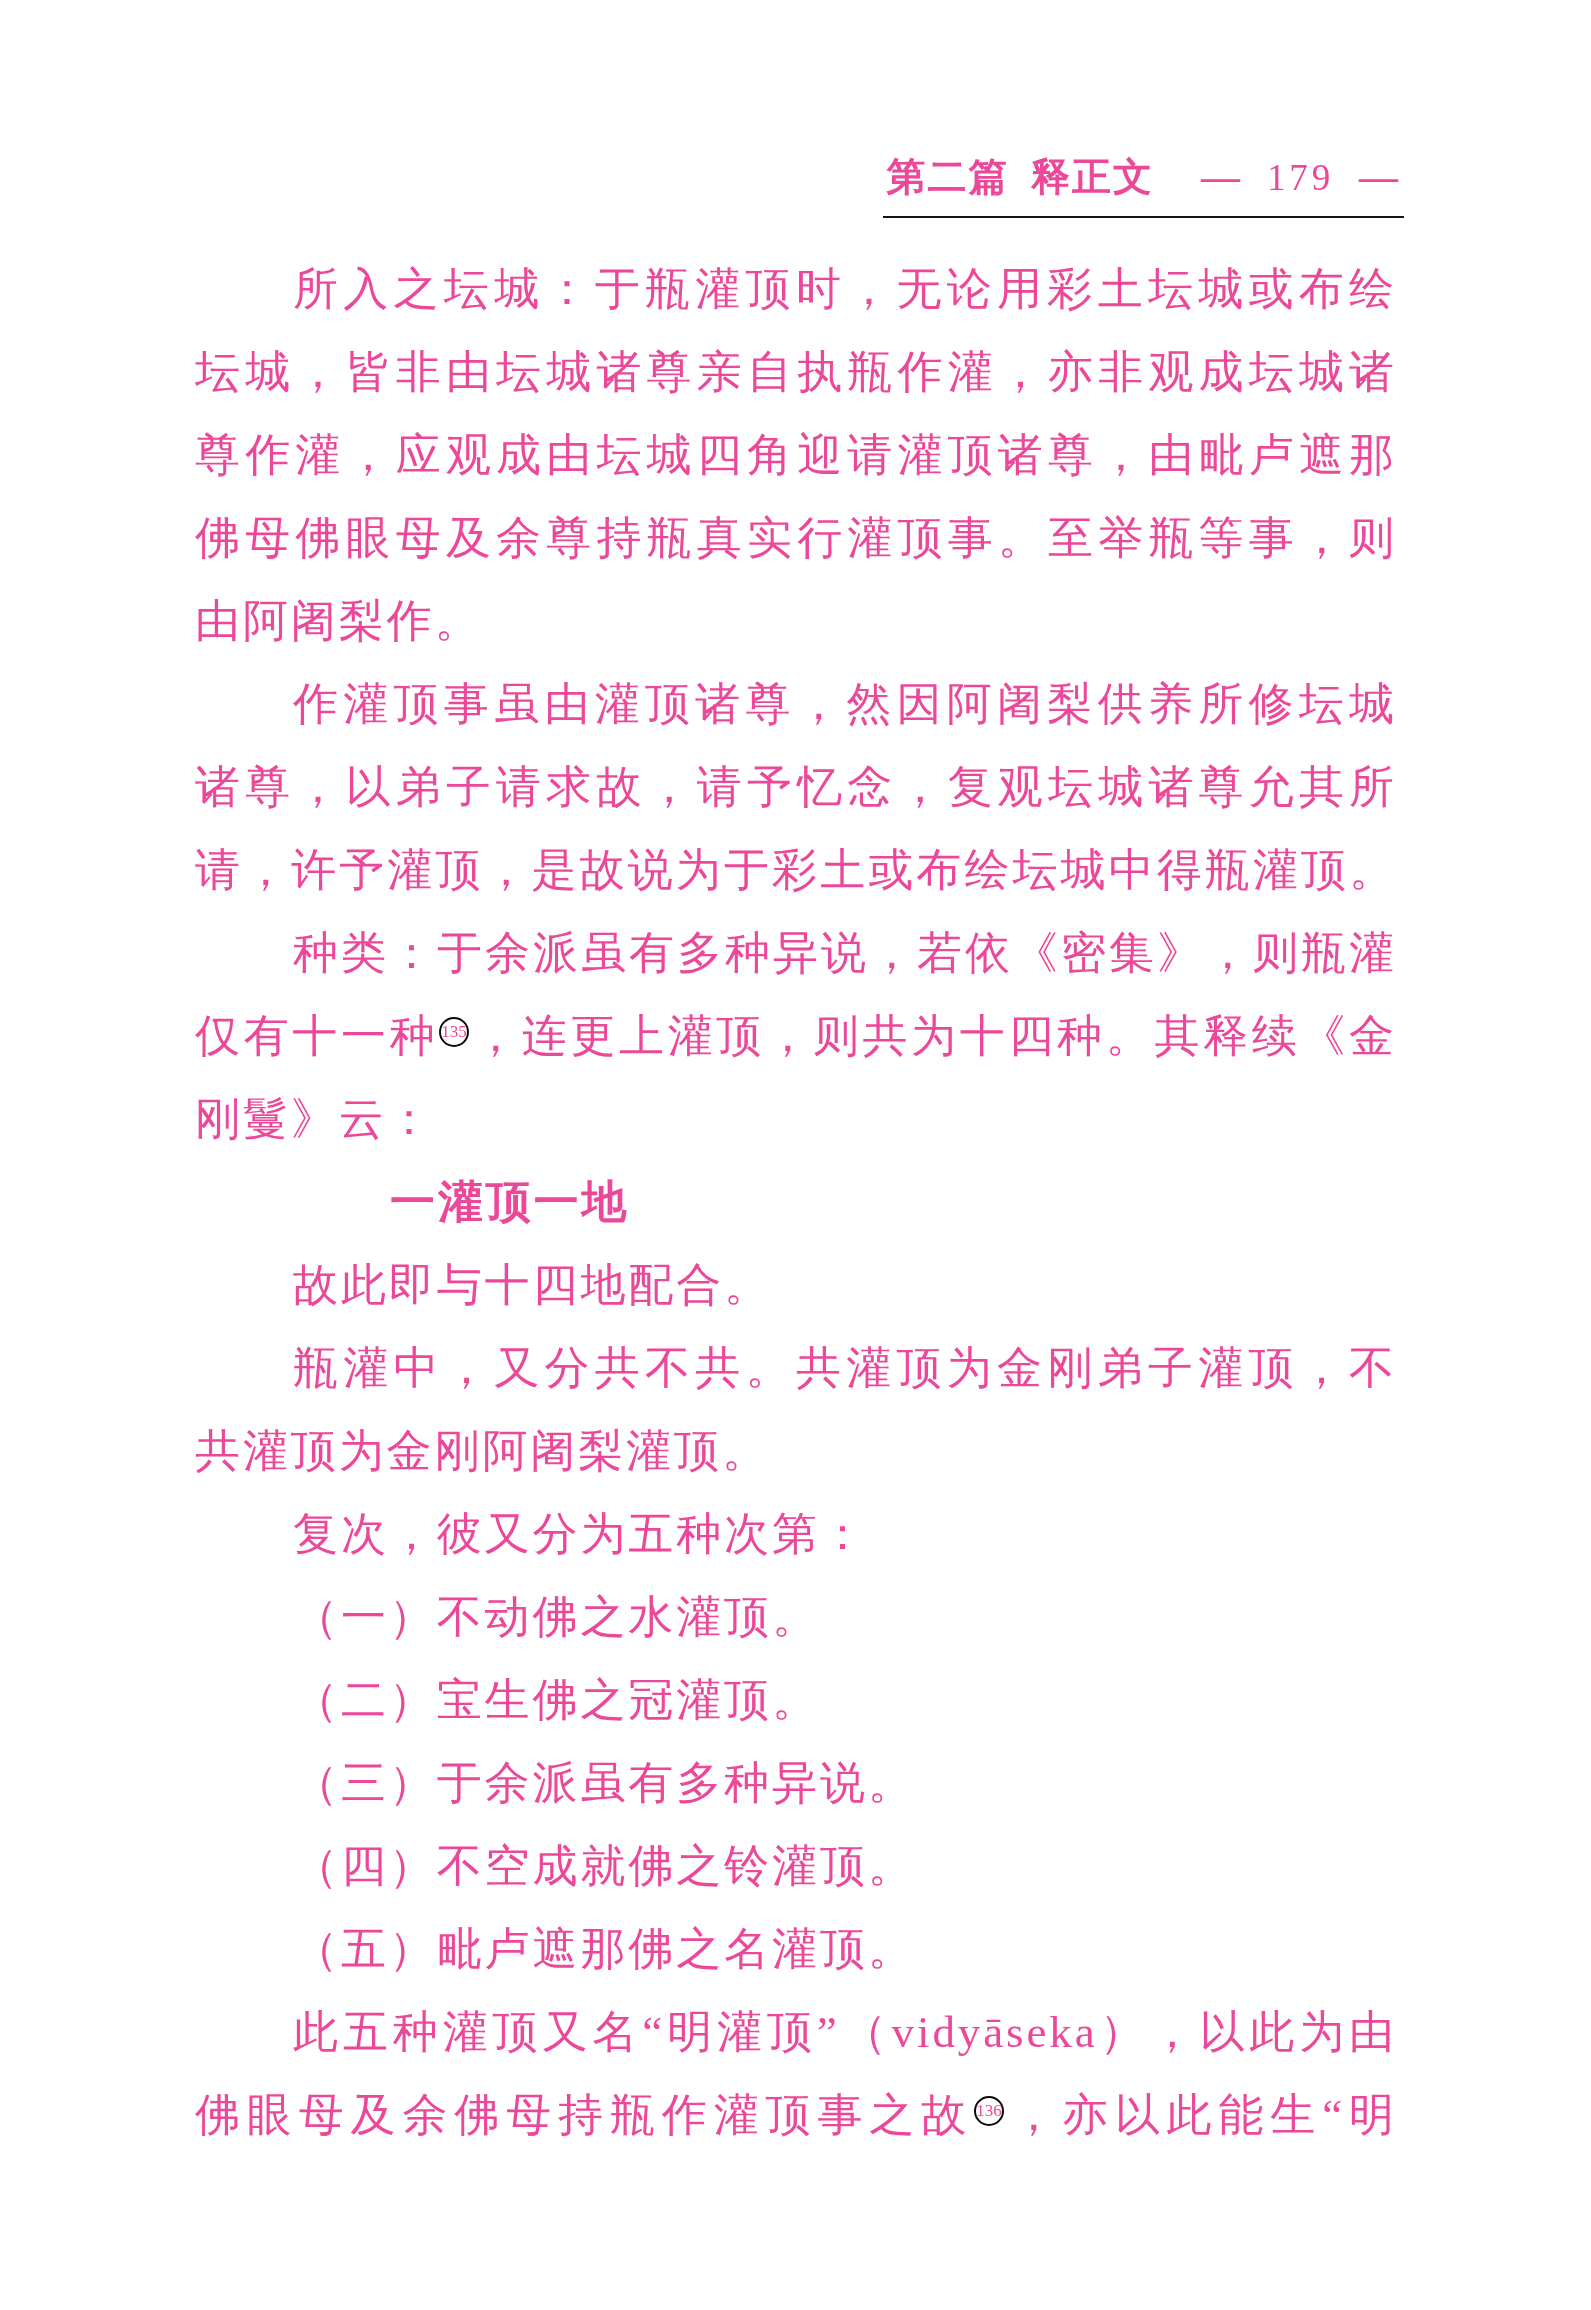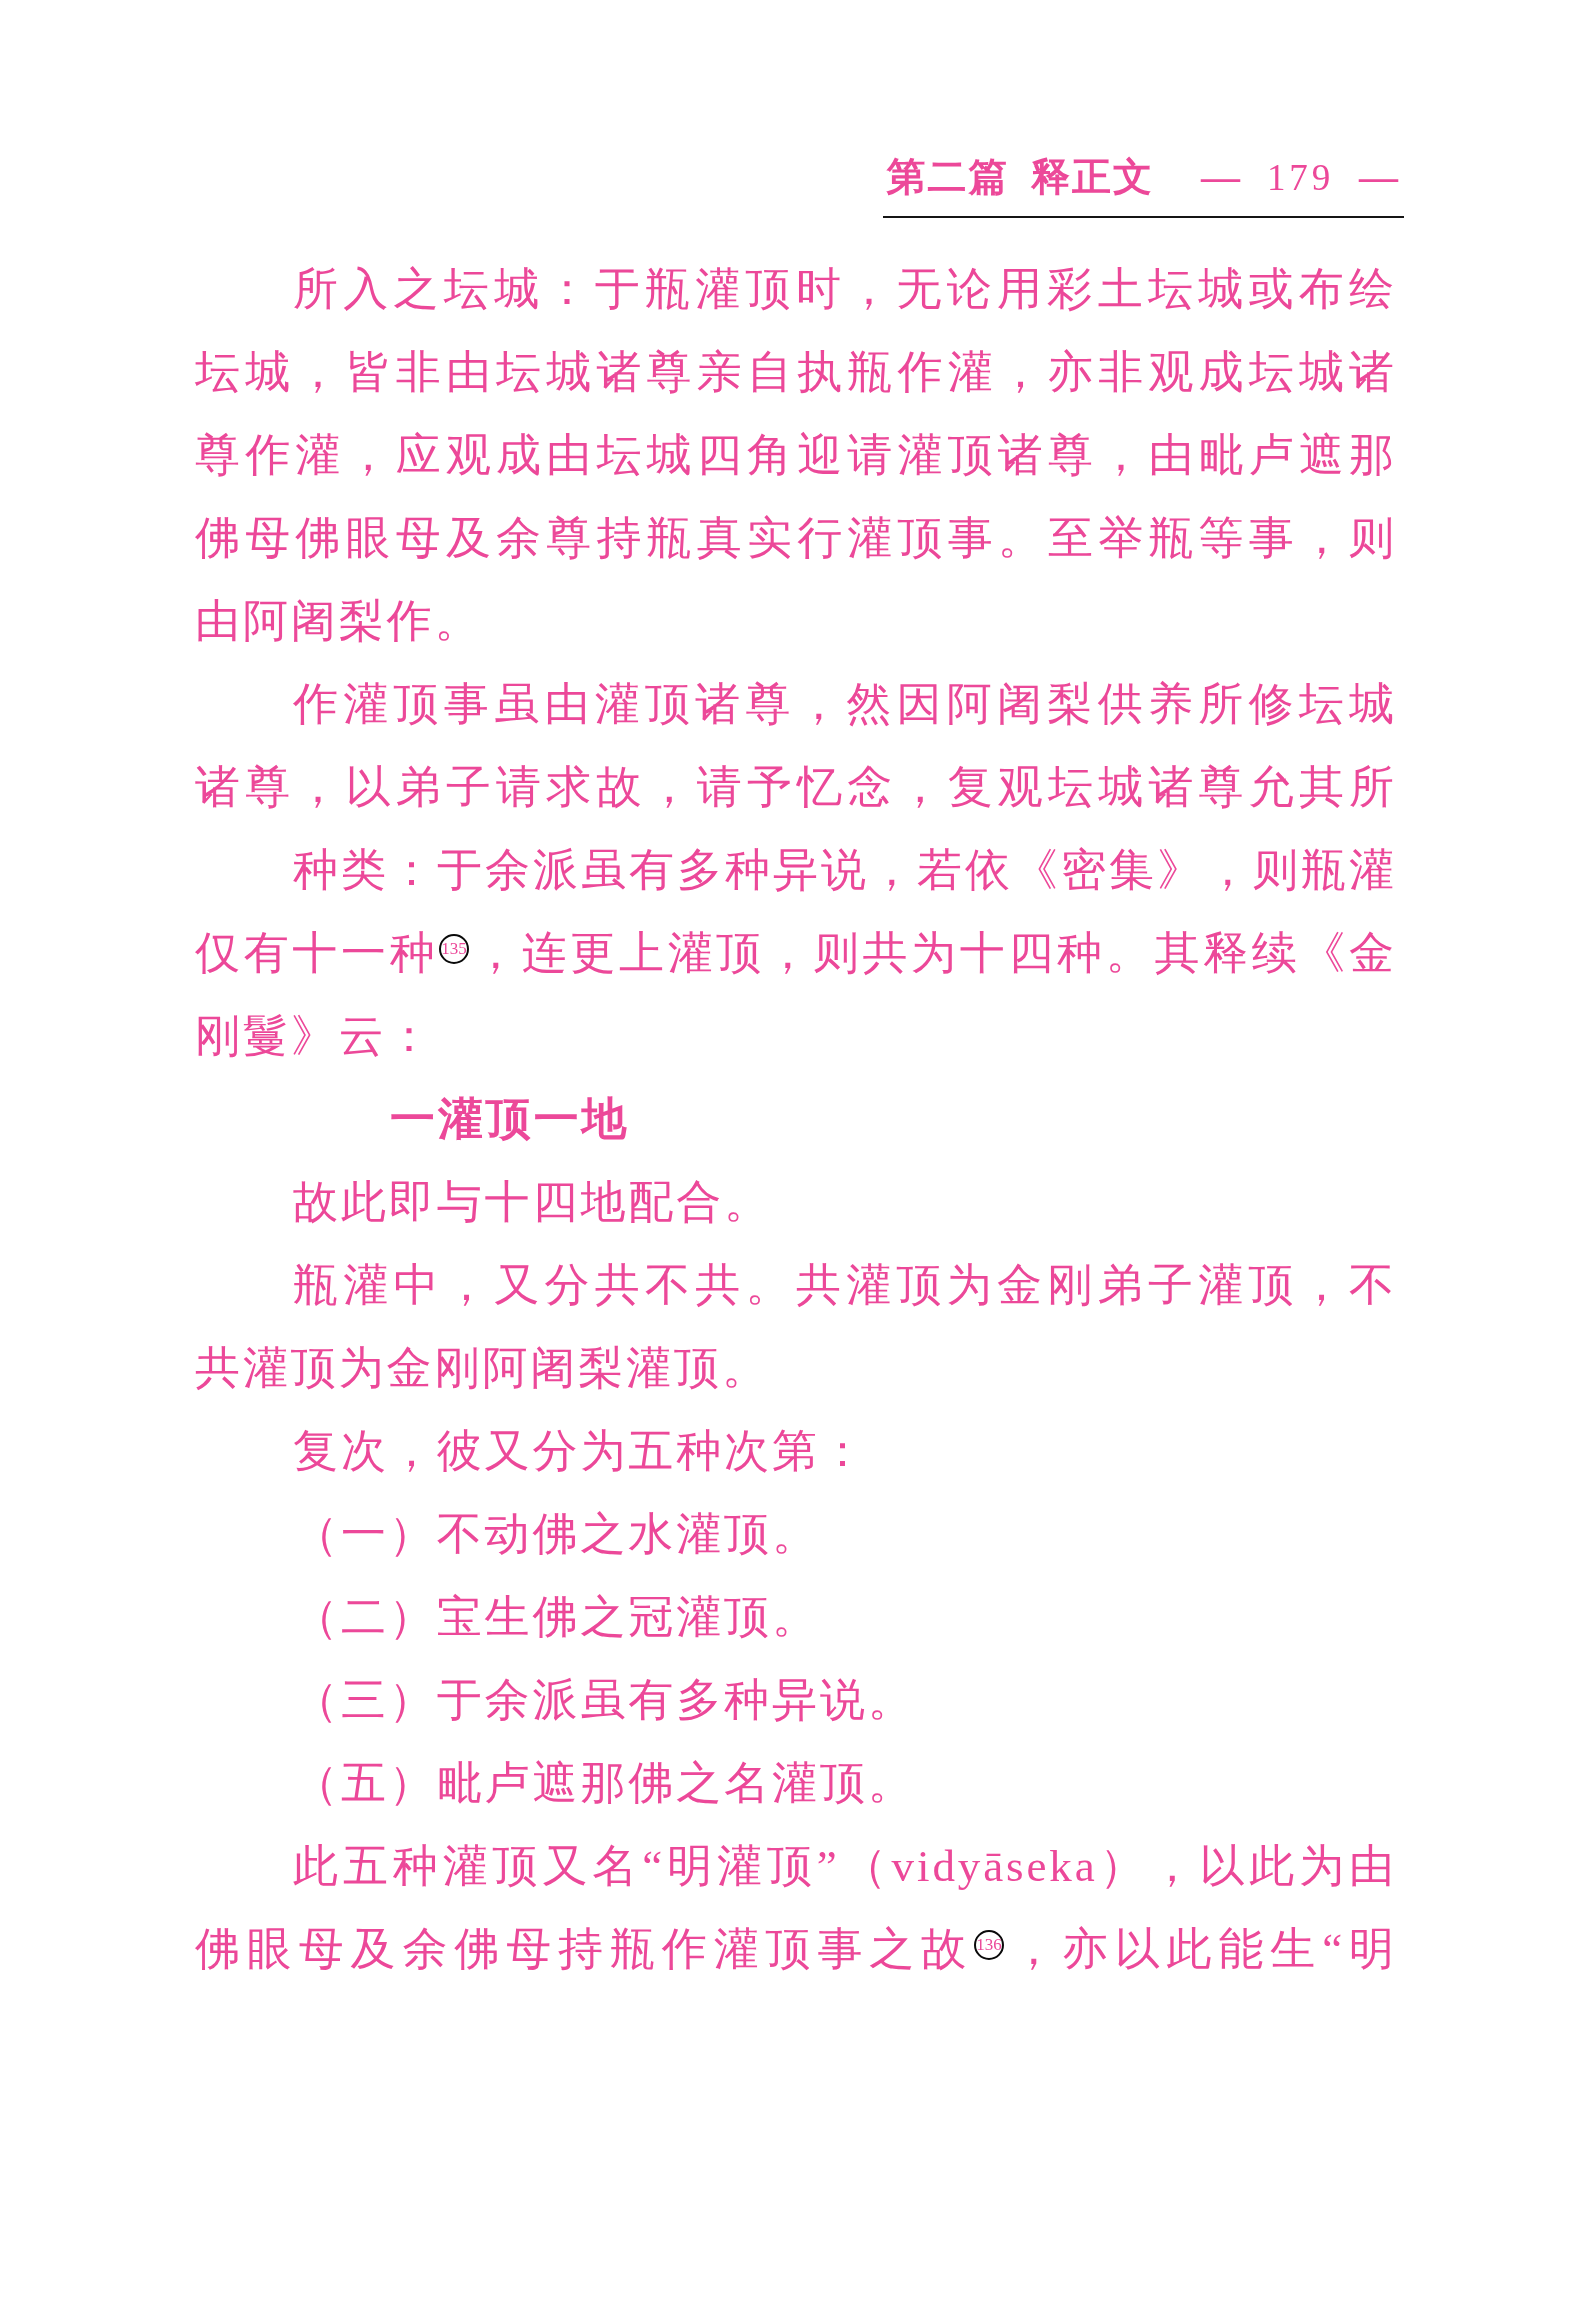--- a/index.html
+++ b/index.html
@@ -93,30 +93,32 @@
   </div>
 
   <div class="body-text">
       <div class="line justify" style="padding-left: 98px;"><span>所入之坛城：于瓶灌顶时，无论用彩土坛城或布绘</span></div>
       <div class="line justify"><span>坛城，皆非由坛城诸尊亲自执瓶作灌，亦非观成坛城诸</span></div>
       <div class="line justify"><span>尊作灌，应观成由坛城四角迎请灌顶诸尊，由毗卢遮那</span></div>
       <div class="line justify"><span>佛母佛眼母及余尊持瓶真实行灌顶事。至举瓶等事，则</span></div>
       <div class="line"><span>由阿阇梨作。</span></div>
       <div class="line justify" style="padding-left: 98px;"><span>作灌顶事虽由灌顶诸尊，然因阿阇梨供养所修坛城</span></div>
       <div class="line justify"><span>诸尊，以弟子请求故，请予忆念，复观坛城诸尊允其所</span></div>
+      <div class="line justify"><span>请，许予灌顶，是故说为于彩土或布绘坛城中得瓶灌顶。</span></div>
       <div class="line justify" style="padding-left: 98px;"><span>种类：于余派虽有多种异说，若依《密集》，则瓶灌</span></div>
       <div class="line justify"><span>仅有十一种</span><span class="fn-marker">135</span><span>，连更上灌顶，则共为十四种。其释续《金</span></div>
       <div class="line"><span>刚鬘》云：</span></div>
       <div class="line bold" style="padding-left: 195px;"><span>一灌顶一地</span></div>
       <div class="line" style="padding-left: 98px;"><span>故此即与十四地配合。</span></div>
       <div class="line justify" style="padding-left: 98px;"><span>瓶灌中，又分共不共。共灌顶为金刚弟子灌顶，不</span></div>
       <div class="line"><span>共灌顶为金刚阿阇梨灌顶。</span></div>
       <div class="line" style="padding-left: 98px;"><span>复次，彼又分为五种次第：</span></div>
       <div class="line" style="padding-left: 98px;"><span>（一）不动佛之水灌顶。</span></div>
       <div class="line" style="padding-left: 98px;"><span>（二）宝生佛之冠灌顶。</span></div>
       <div class="line" style="padding-left: 98px;"><span>（三）于余派虽有多种异说。</span></div>
+      <div class="line" style="padding-left: 98px;"><span>（四）不空成就佛之铃灌顶。</span></div>
       <div class="line" style="padding-left: 98px;"><span>（五）毗卢遮那佛之名灌顶。</span></div>
       <div class="line justify" style="padding-left: 98px;"><span>此五种灌顶又名“明灌顶”（vidyāseka），以此为由</span></div>
       <div class="line justify"><span>佛眼母及余佛母持瓶作灌顶事之故</span><span class="fn-marker">136</span><span>，亦以此能生“明</span></div>
     </div>
 
 </div>
 
 
 </body></html>

